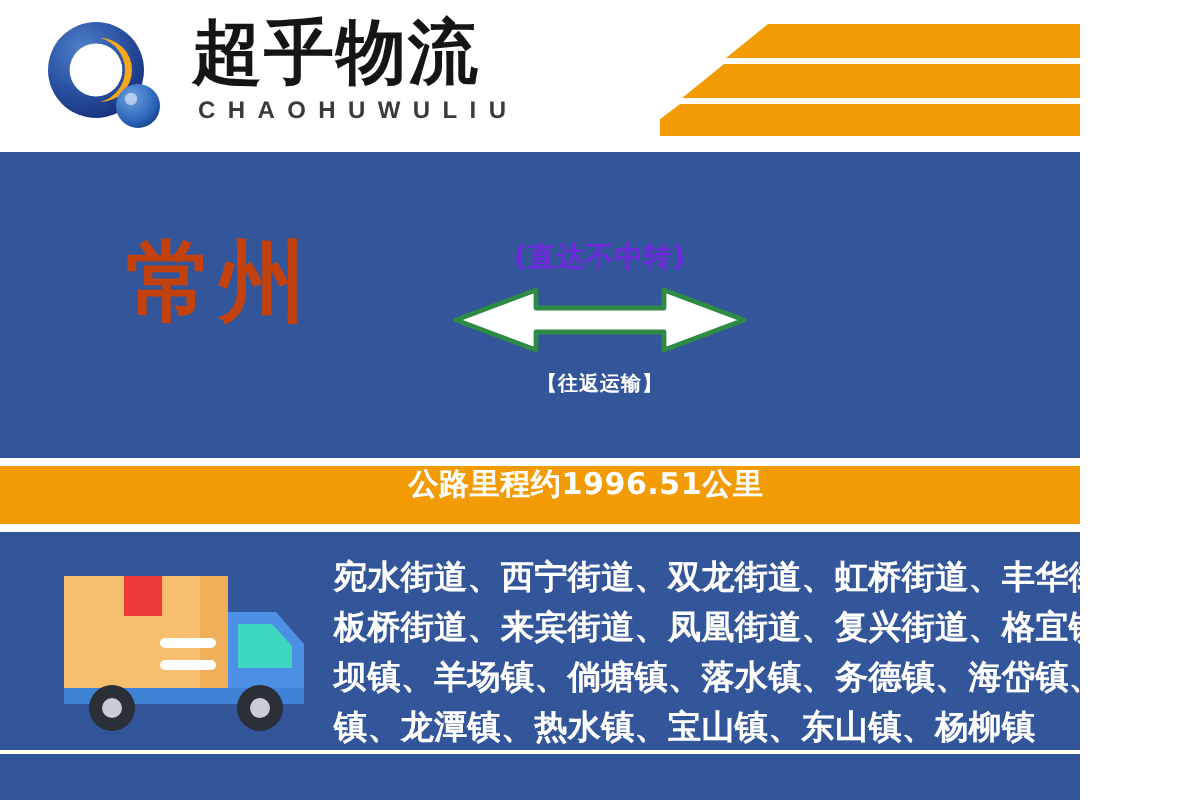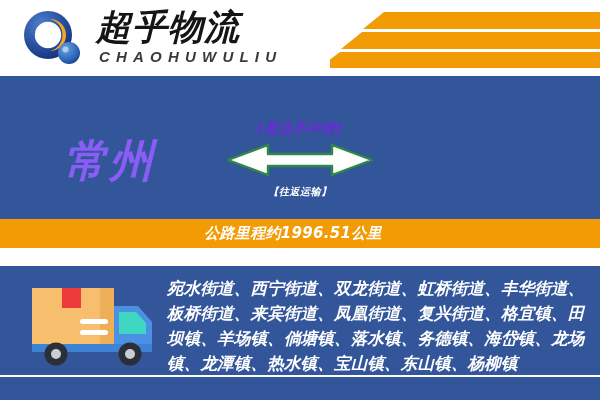--- a/index.html
+++ b/index.html
@@ -9,25 +9,24 @@
   }
   body {
     width: 600px;
     height: 400px;
     overflow: hidden;
     font-family: "Liberation Sans", "DejaVu Sans", sans-serif;
   }
 
   #banner {
     position: relative;
-    width: 600px;
+    width: 540px;
     height: 400px;
     background: #ffffff;
     overflow: hidden;
-    font-style: italic;
   }
 
   
   .header {
     position: absolute;
     left: 0;
     top: 0;
     width: 600px;
     height: 72px;
     background: #ffffff;
@@ -52,21 +51,21 @@
     letter-spacing: 1px;
     line-height: 38px;
     white-space: nowrap;
   }
 
   .brand-en {
     position: absolute;
     left: 99px;
     top: 48px;
     font-family: "Liberation Sans", sans-serif;
-    font-size: 15px;
+    font-size: 12px;
     font-weight: bold;
     color: #3a3a3a;
     letter-spacing: 6.2px;
     white-space: nowrap;
   }
 
   .stripes {
     position: absolute;
     left: 330px;
     top: 4px;
@@ -79,25 +78,25 @@
     position: absolute;
     left: 0;
     top: 76px;
     width: 600px;
     height: 153px;
     background: #33569B;
   }
 
   .city {
     position: absolute;
-    top: 137px;
+    top: 118px;
     font-family: "DejaVu Sans", "Liberation Sans", sans-serif;
     font-size: 44px;
     font-weight: bold;
-    color: #8b5cf6;
+    color: #c2410c;
     letter-spacing: 2px;
     line-height: 48px;
     white-space: nowrap;
   }
   .city-origin { left: 63px; }
   .city-dest   { left: 393px; }
 
   .direct-note {
     position: absolute;
     left: 0;
@@ -129,26 +128,26 @@
     font-size: 10px;
     font-weight: bold;
     color: #ffffff;
     letter-spacing: 0.5px;
   }
 
   
   .stats-bar {
     position: absolute;
     left: 0;
-    top: 219px;
+    top: 233px;
     width: 600px;
     height: 29px;
     background: #F29B05;
     display: flex;
-    align-items: center;
+    align-items: flex-start;
     justify-content: center;
   }
 
   .stats-text {
     font-family: "DejaVu Sans", "Liberation Sans", sans-serif;
     font-size: 15px;
     font-weight: bold;
     color: #ffffff;
     letter-spacing: 0.3px;
     white-space: nowrap;

